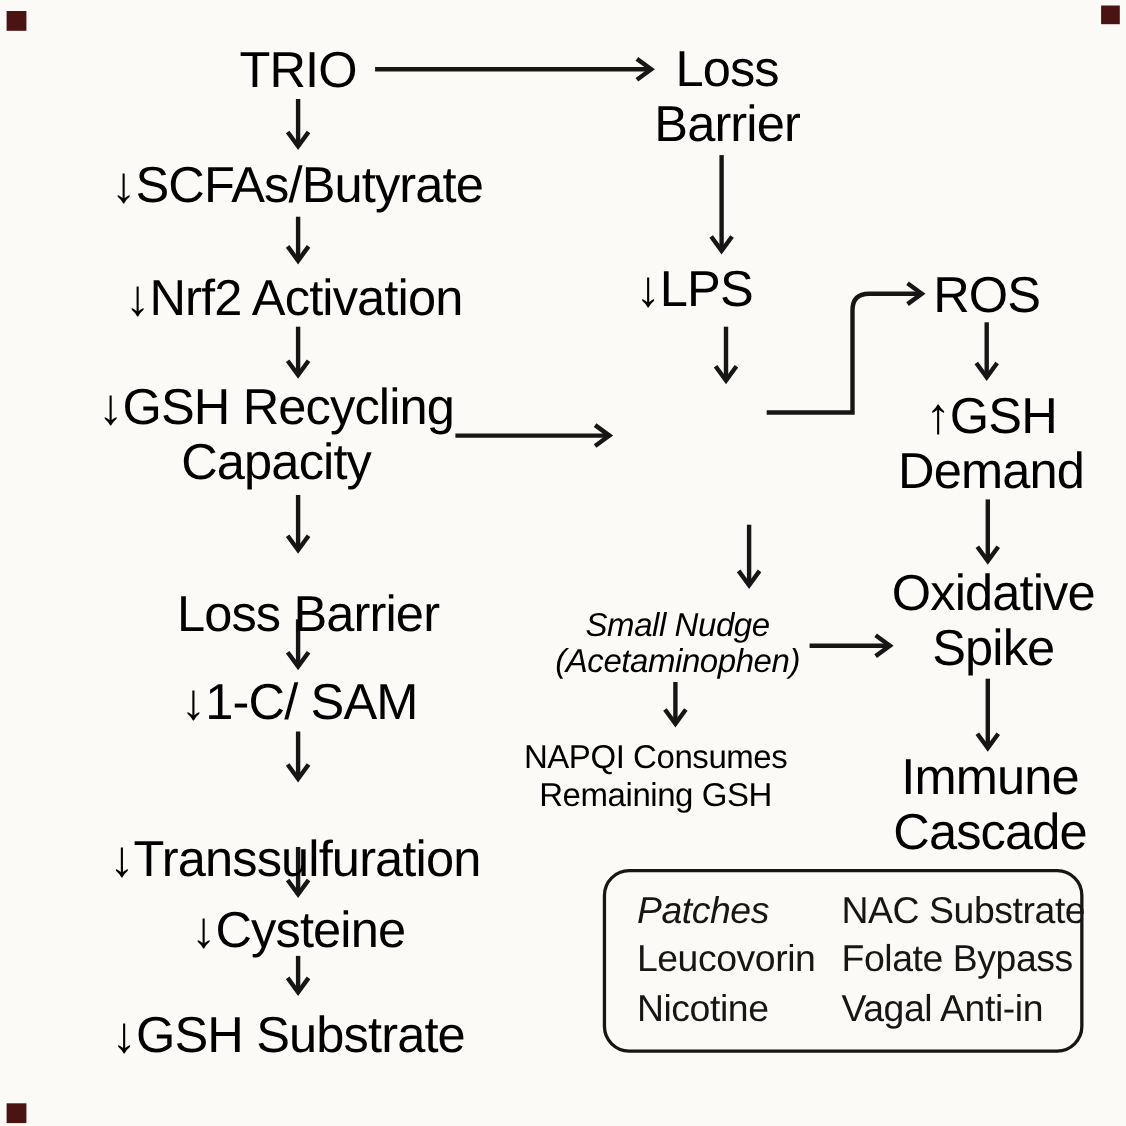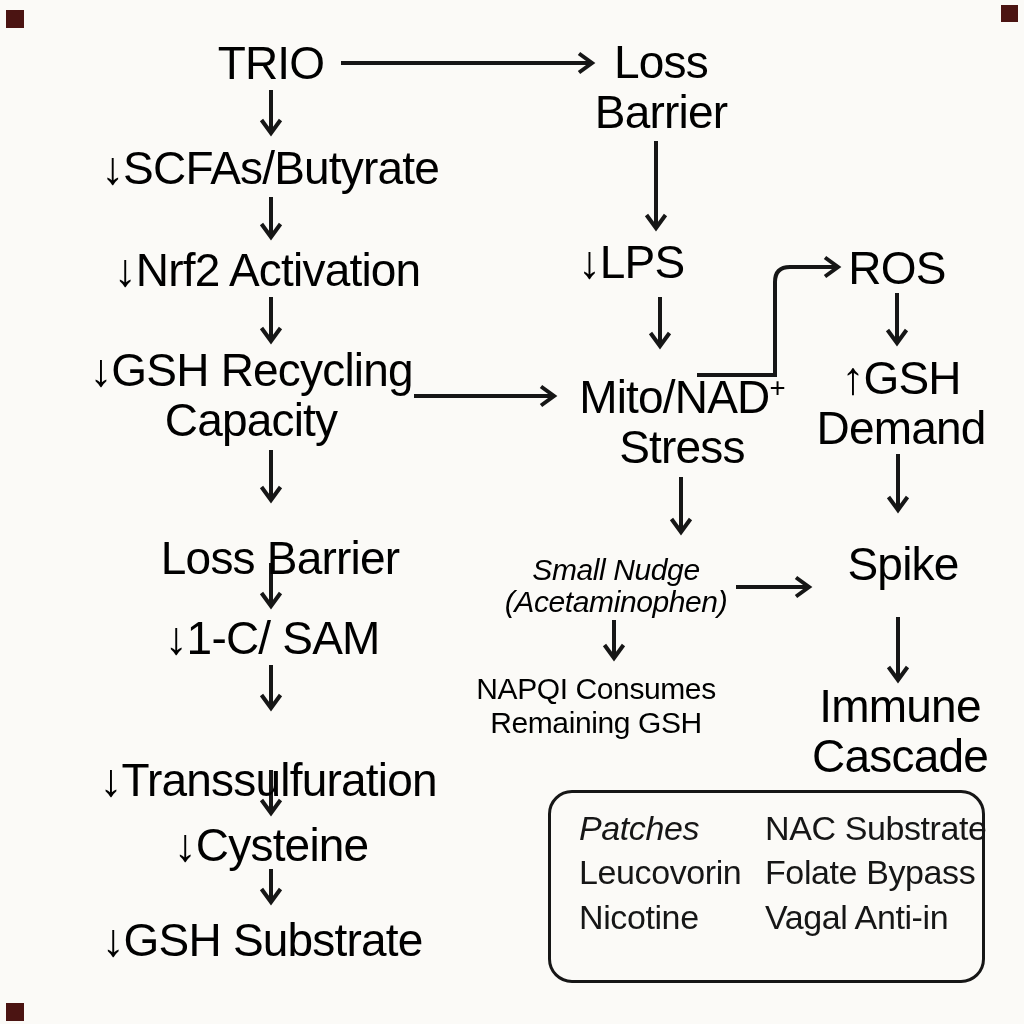--- a/index.html
+++ b/index.html
@@ -23,21 +23,21 @@
     white-space: nowrap;
     color: #000000;
   }
   .node .ln { display: block; }
   .node.small { font-size: 30px; line-height: 1.05; letter-spacing: -0.4px; font-style: italic; }
   .node.small2 { font-size: 30px; line-height: 1.12; letter-spacing: -0.4px; }
   .node sup { font-size: 60%; vertical-align: super; line-height: 0; }
   .patches-box {
     position: absolute;
     left: 548px; top: 790px;
-    width: 437px; height: 193px;
+    width: 437px; height: 167px;
     border: 3.5px solid #161616;
     border-radius: 24px;
     box-sizing: border-box;
     padding: 17px 10px 12px 28px;
     display: flex;
     flex-direction: column;
     justify-content: flex-start;
     gap: 7px;
   }
   .patch-row {
@@ -116,40 +116,37 @@
 
   <div class="node" style="left:897px; top:268px;">
     <span>ROS</span>
   </div>
 
   <div class="node" style="left:251px; top:395px;">
     <span class="ln">↓GSH Recycling</span>
     <span class="ln">Capacity</span>
   </div>
 
-  <div class="node" style="left:682px; top:422px;">
-    <span class="ln"><span>Mito/NAD</span><sup>+</sup></span>
-    <span class="ln">Stress</span>
-  </div>
 
   <div class="node" style="left:901px; top:403px;">
     <span class="ln">↑GSH</span>
     <span class="ln">Demand</span>
   </div>
 
   <div class="node" style="left:280px; top:558px;">
     <span>Loss Barrier</span>
   </div>
 
   <div class="node small" style="left:616px; top:585px;">
     <span class="ln">Small Nudge</span>
     <span class="ln">(Acetaminophen)</span>
   </div>
 
   <div class="node" style="left:903px; top:564px;">
+    <span class="ln">Oxidative</span>
     <span class="ln">Spike</span>
   </div>
 
   <div class="node" style="left:272px; top:638px;">
     <span>↓1-C/ SAM</span>
   </div>
 
   <div class="node small2" style="left:596px; top:706px;">
     <span class="ln">NAPQI Consumes</span>
     <span class="ln">Remaining GSH</span>

